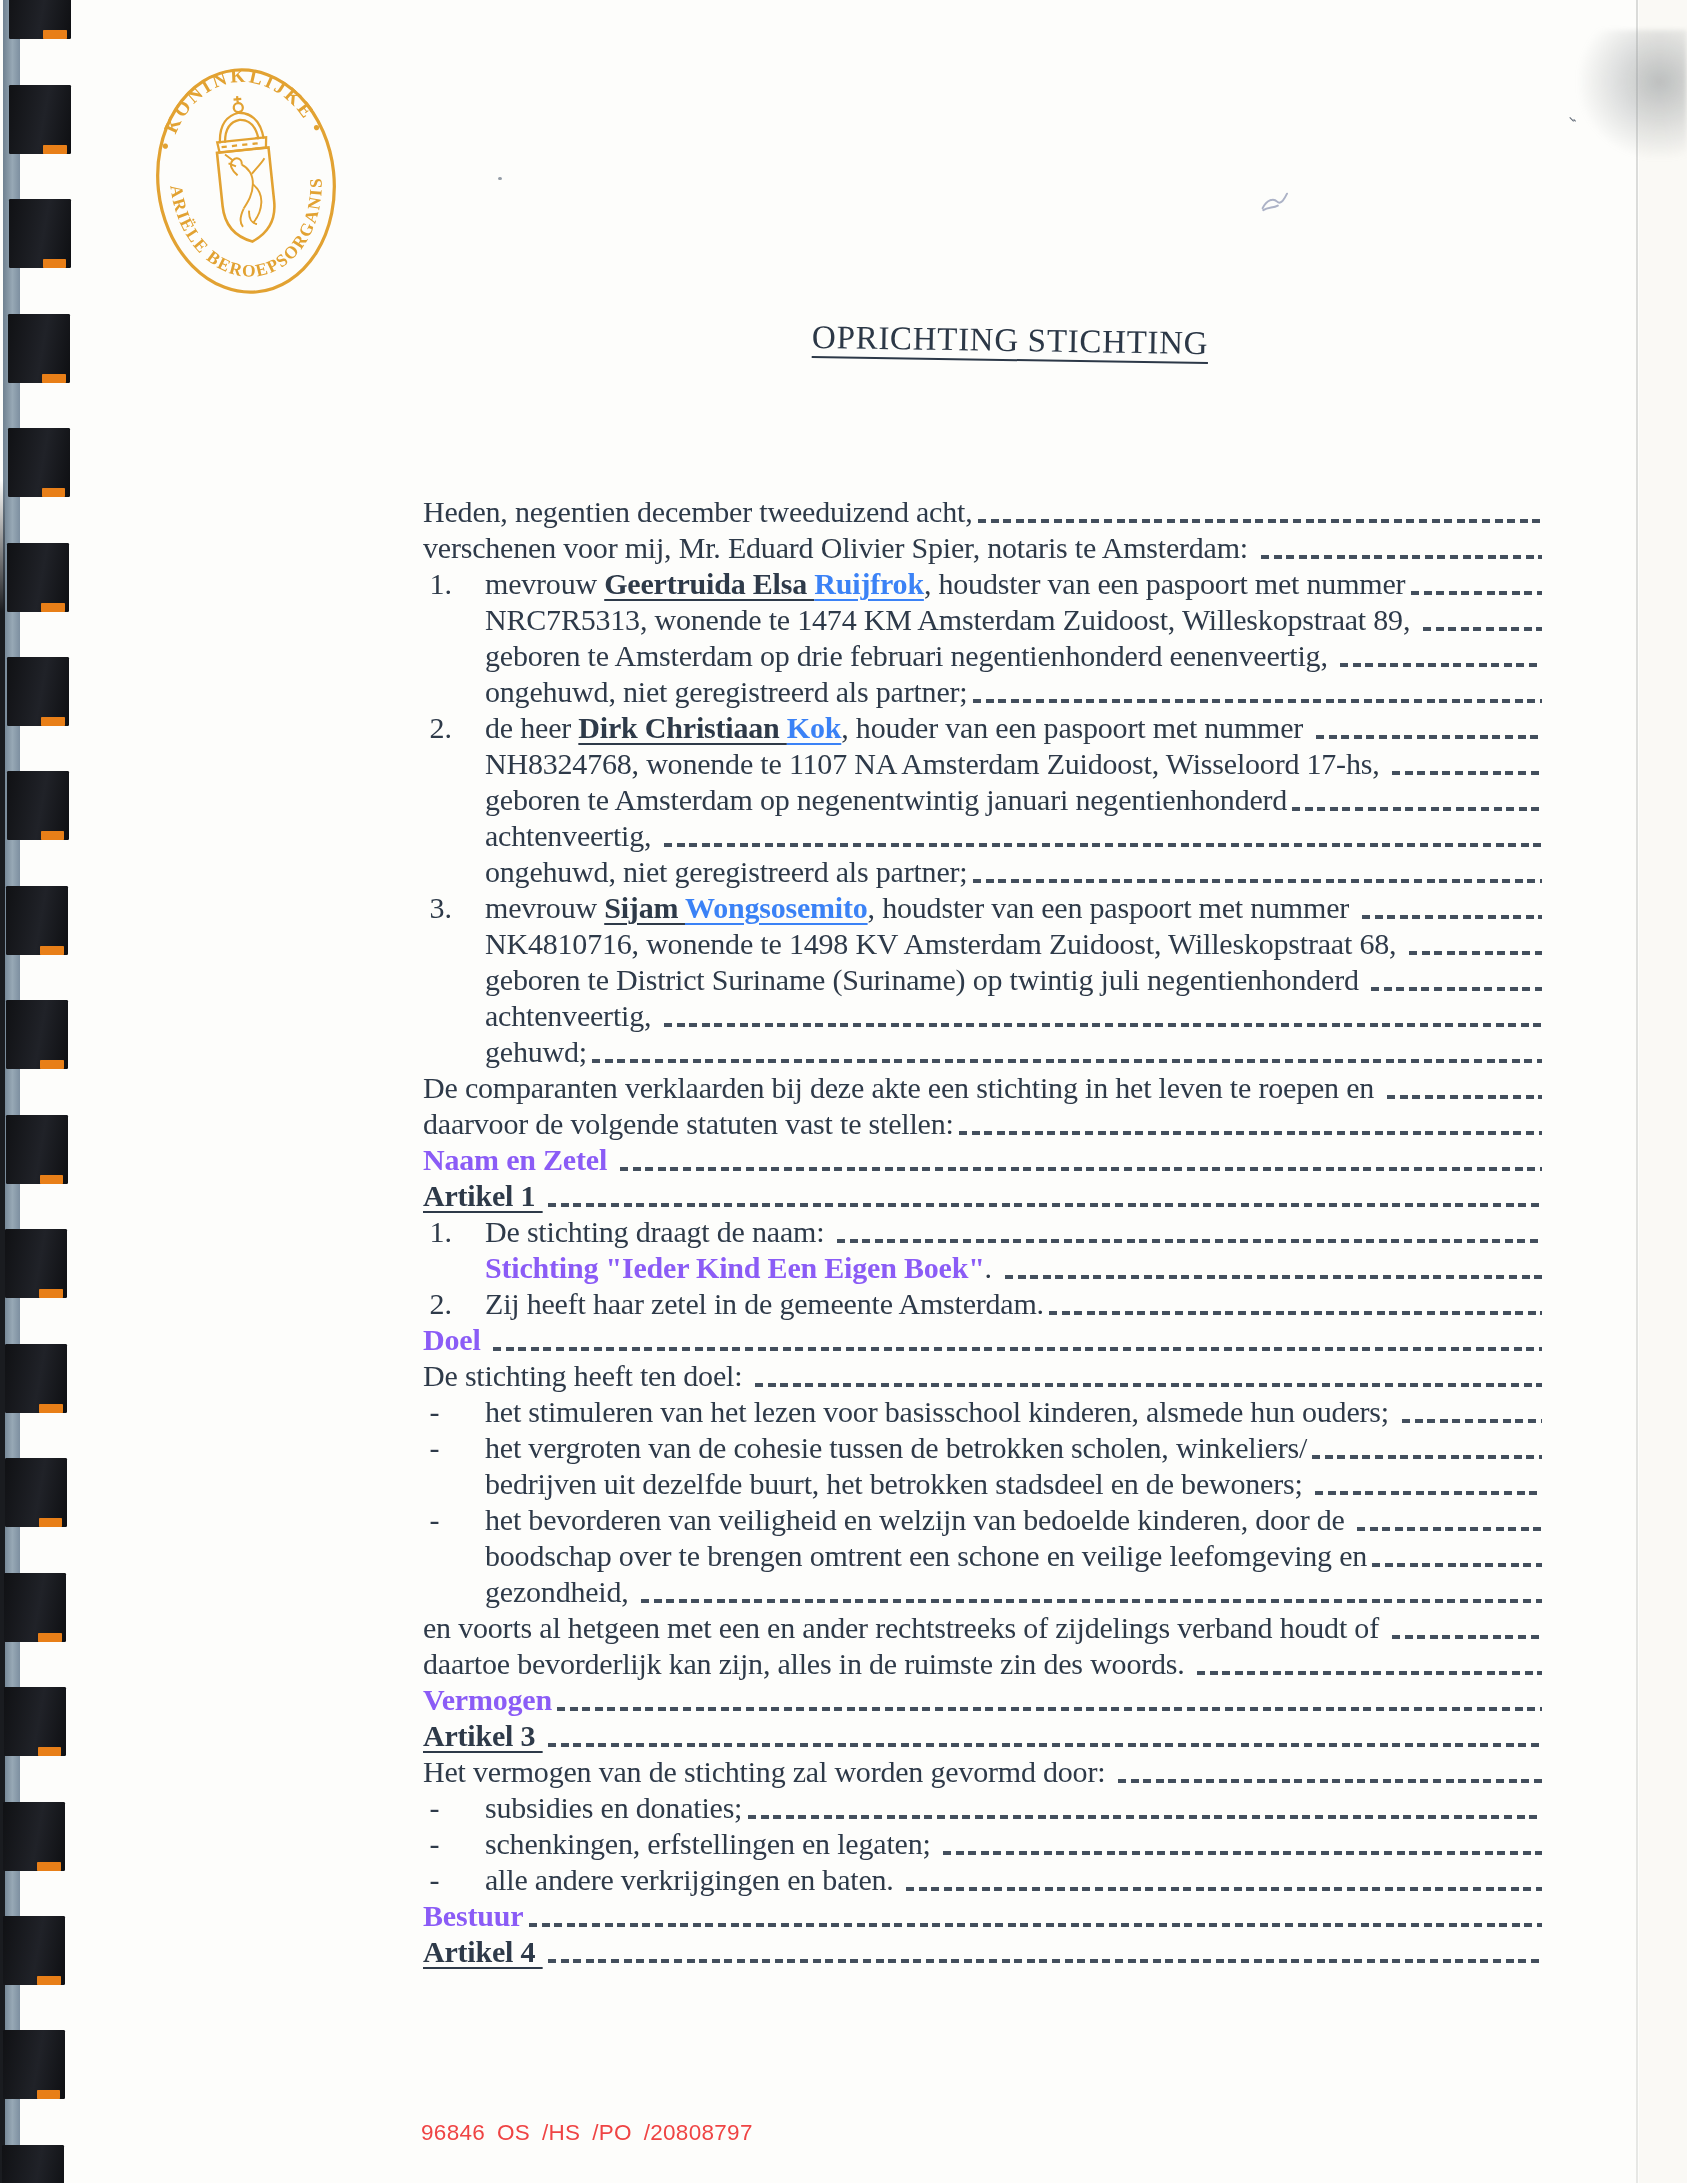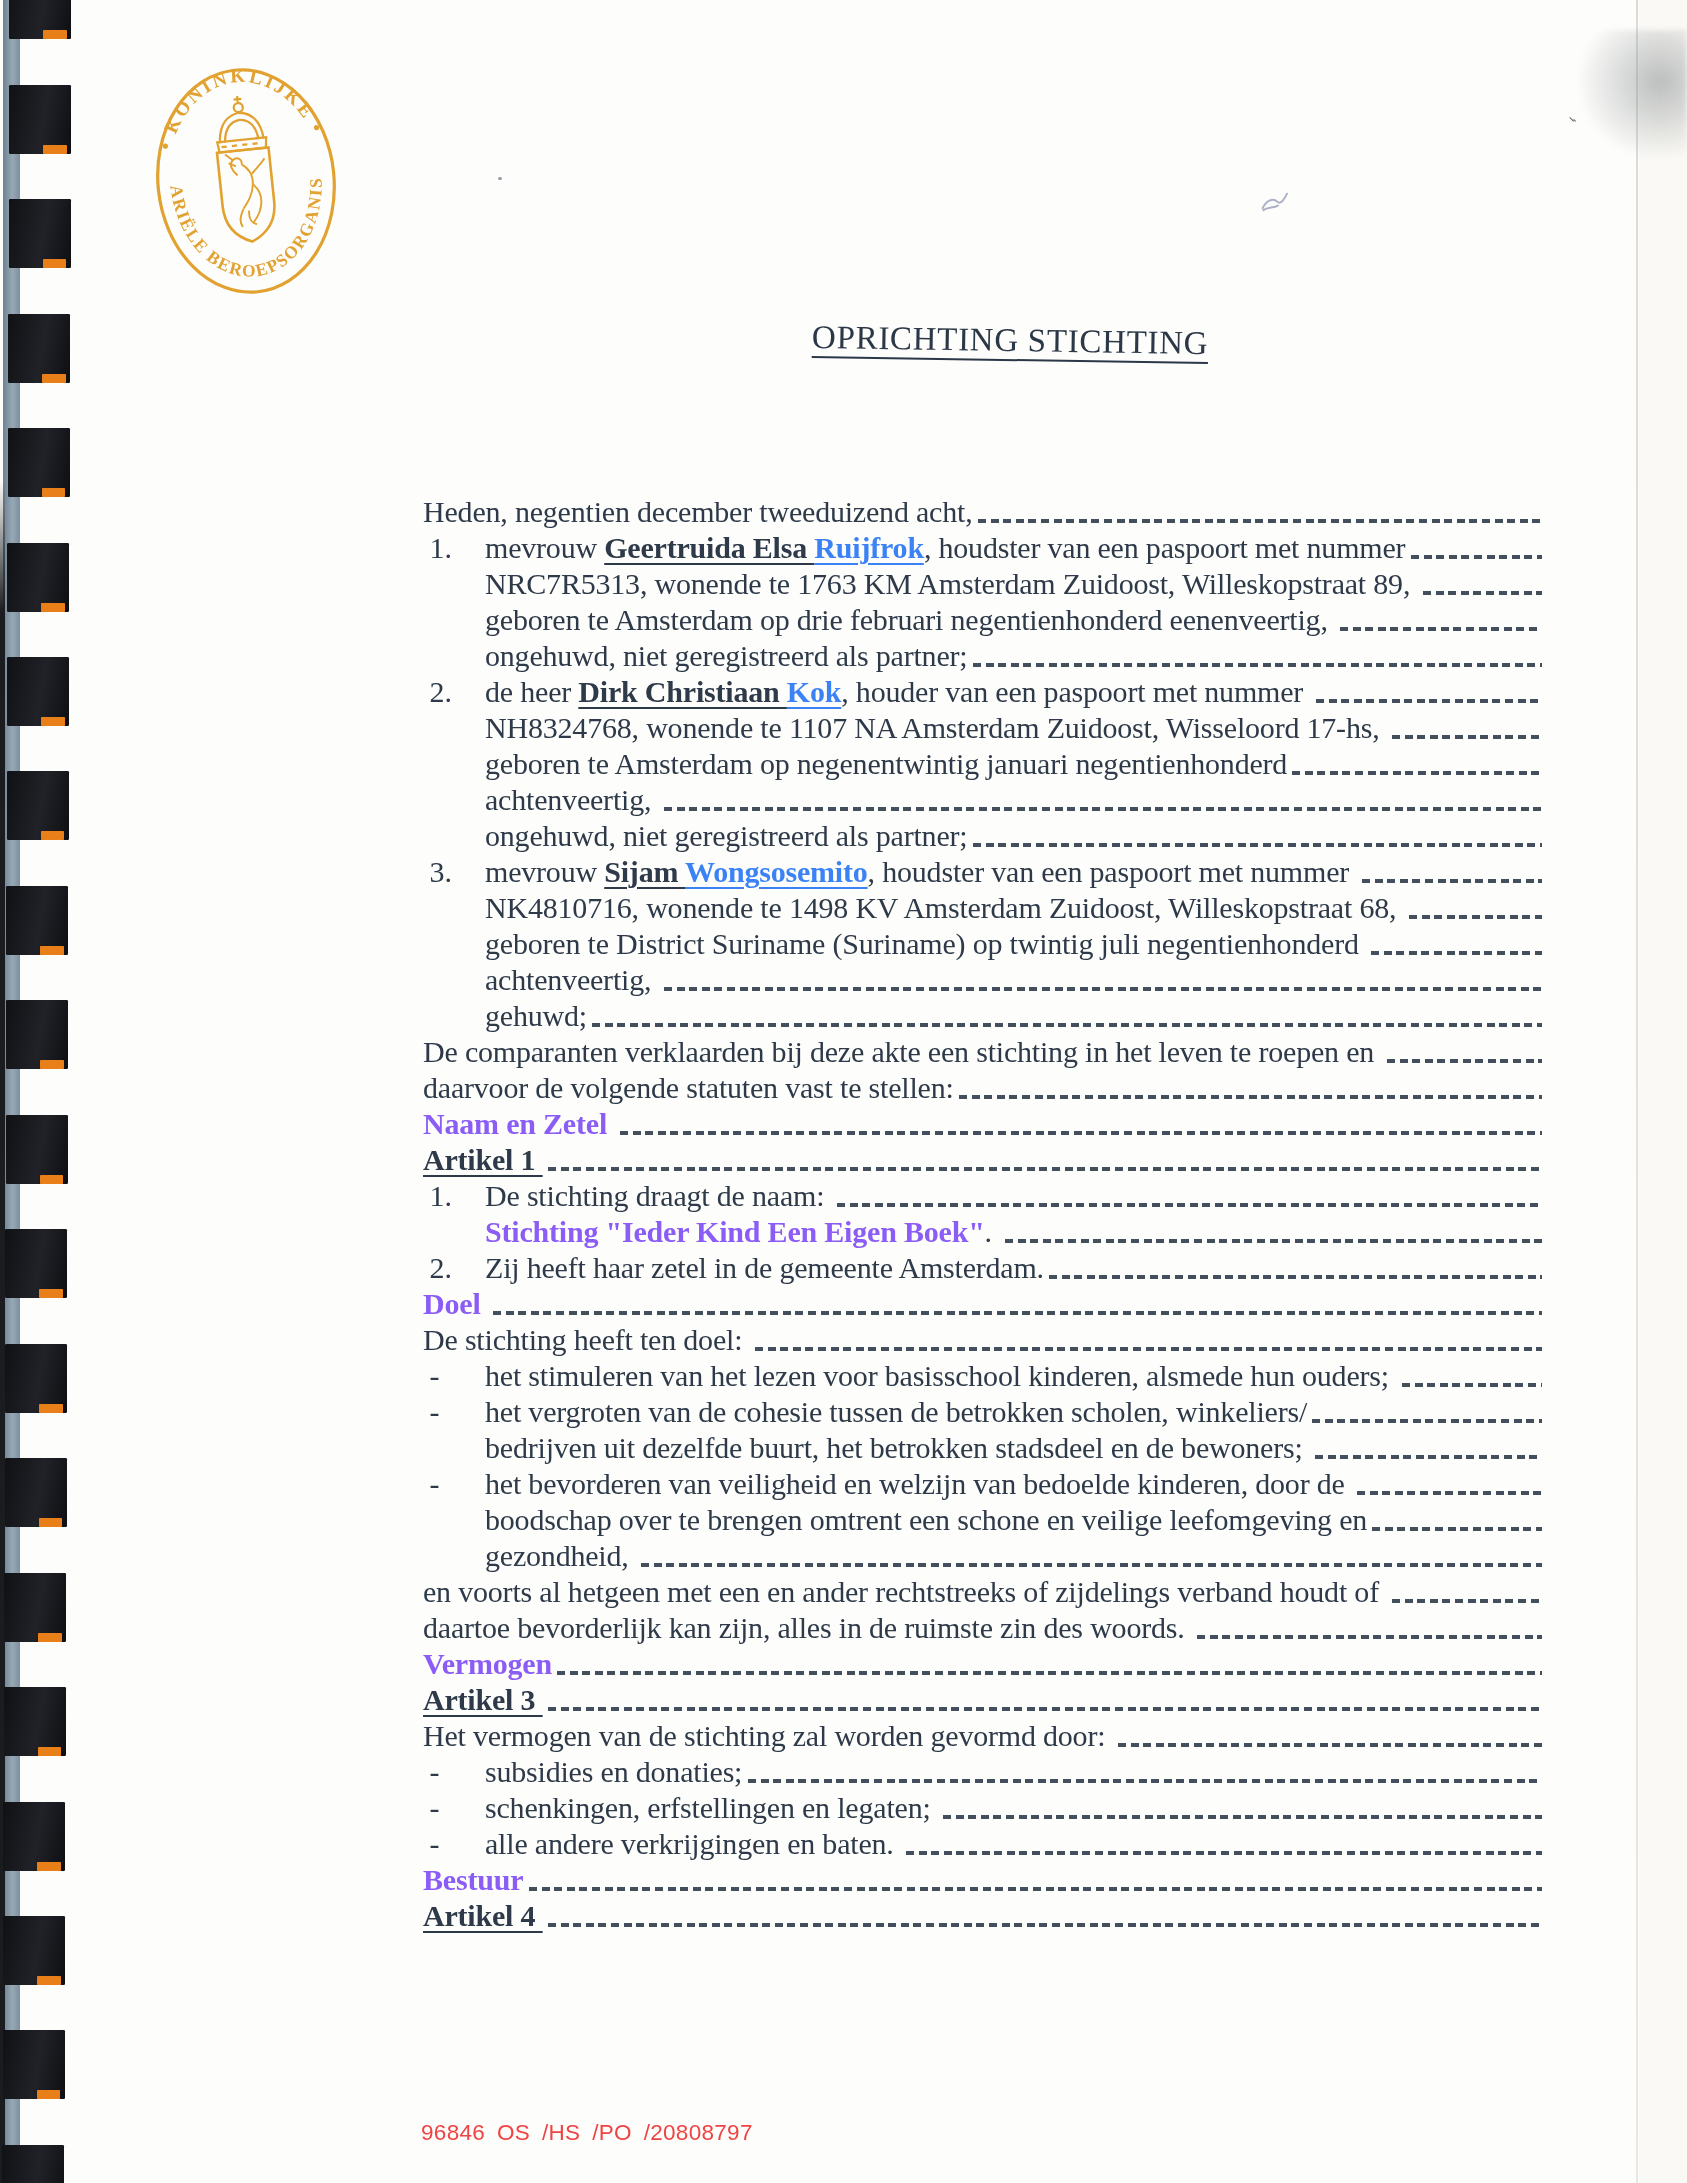--- a/index.html
+++ b/index.html
@@ -172,27 +172,31 @@
   </svg>
 
   <div class="title">OPRICHTING STICHTING</div>
 
   <div class="content" id="content">
       <div class="line">
         <span class="parts"><span>Heden, negentien december tweeduizend acht,</span></span>
         <span class="fill"></span>
       </div>
       <div class="line">
+        <span class="parts"><span>verschenen voor mij, Mr. Eduard Olivier Spier, notaris te Amsterdam: </span></span>
+        <span class="fill"></span>
+      </div>
+      <div class="line">
         <span class="marker">1.</span>
         <span class="parts"><span>mevrouw </span><span class="u">Geertruida Elsa </span><span class="bu">Ruijfrok</span><span>, houdster van een paspoort met nummer</span></span>
         <span class="fill"></span>
       </div>
       <div class="line">
         <span class="marker"></span>
-        <span class="parts"><span>NRC7R5313, wonende te 1763 KM Amsterdam Zuidoost, Willeskopstraat 89, </span></span>
+        <span class="parts"><span>NRC7R5313, wonende te 1474 KM Amsterdam Zuidoost, Willeskopstraat 89, </span></span>
         <span class="fill"></span>
       </div>
       <div class="line">
         <span class="marker"></span>
         <span class="parts"><span>geboren te Amsterdam op drie februari negentienhonderd eenenveertig, </span></span>
         <span class="fill"></span>
       </div>
       <div class="line">
         <span class="marker"></span>
         <span class="parts"><span>ongehuwd, niet geregistreerd als partner;</span></span>

